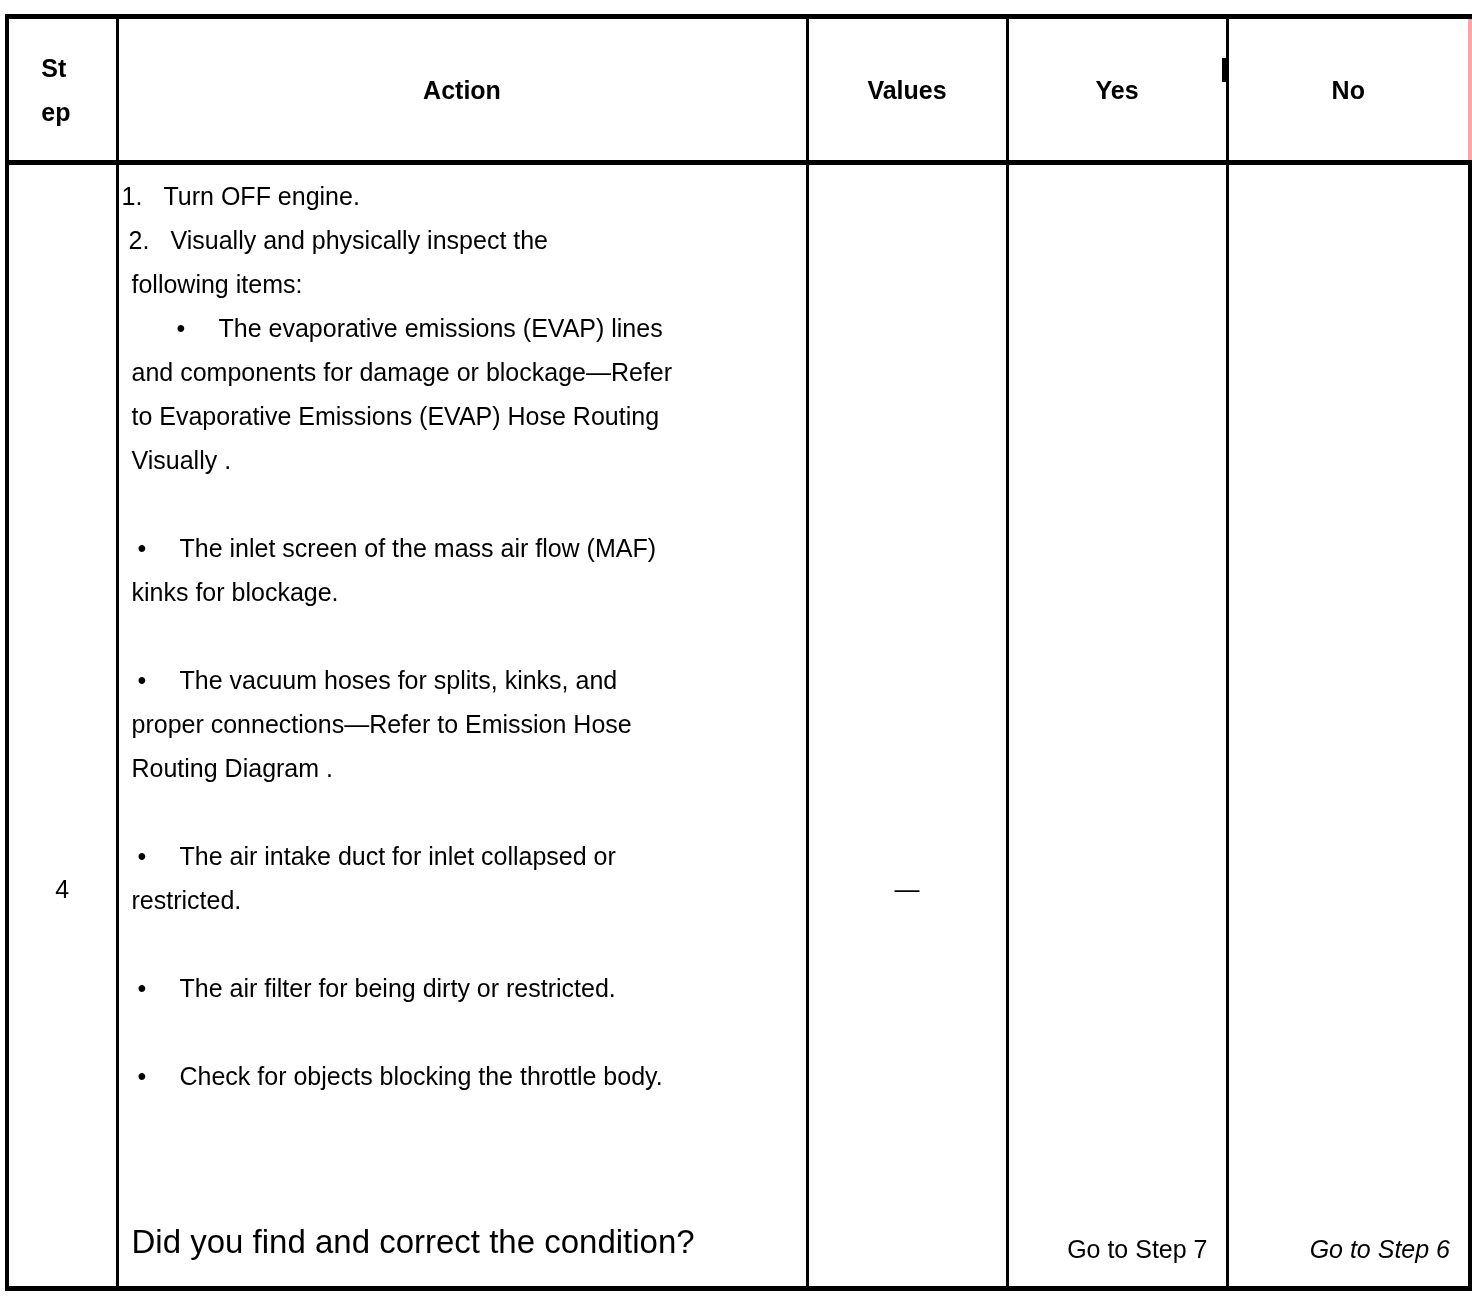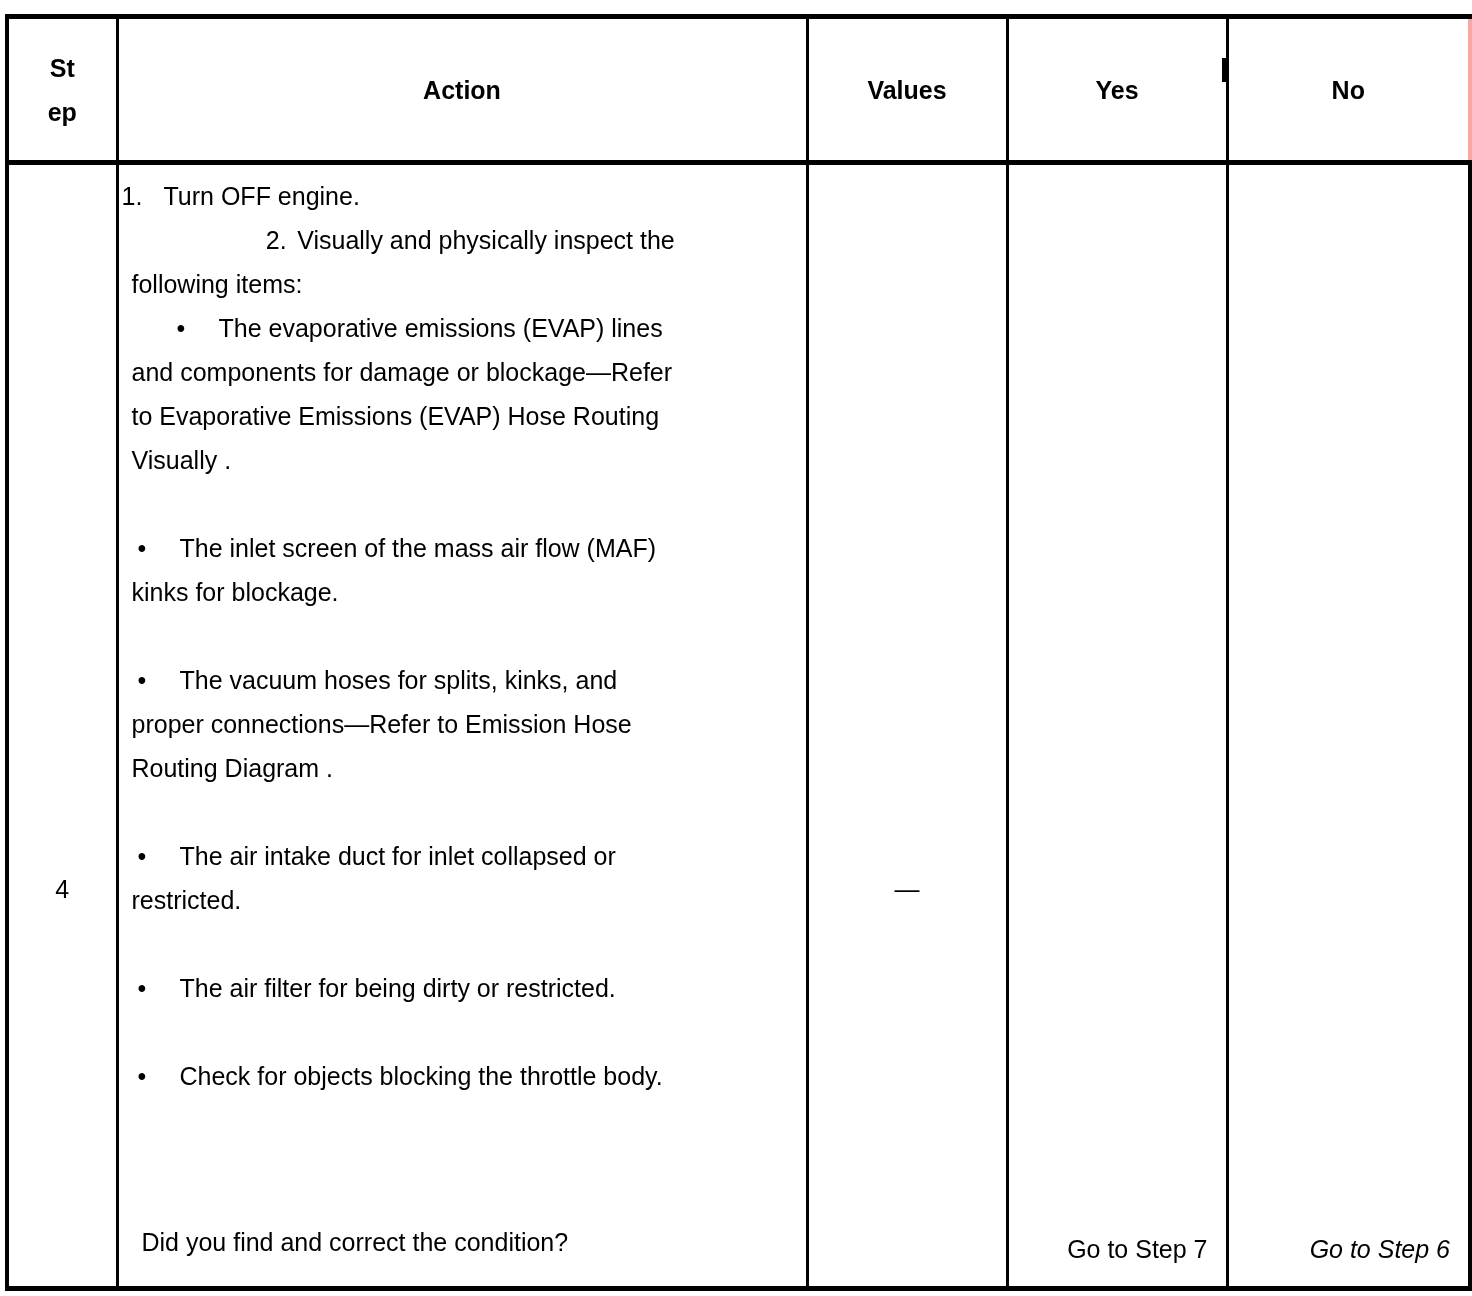--- a/index.html
+++ b/index.html
@@ -53,21 +53,21 @@
     line-height: 44px;
     padding: 0;
   }
   .hdr-row th.first { border-left: 4px solid #000; }
   .hdr-row th.last  { border-right: 4px solid #fca5a5; }
 
   .hdr-step-inner {
     display: block;
     width: 42px;
     margin: 0 auto;
-    text-align: center;
+    text-align: left;
     word-break: break-all;
   }
 
   
   .divider-nick {
     position: absolute;
     left: 1222px;
     top: 58px;
     width: 7px;
     height: 24px;
@@ -128,41 +128,41 @@
     right: 4px;
   }
 
   .ln {
     display: block;
     white-space: nowrap;
     height: 44px;
     line-height: 44px;
   }
   .ln.i0  { padding-left: 3px; }   
-  .ln.i1  { padding-left: 10px; text-align: center; }  
+  .ln.i1  { padding-left: 10px; }  
   .ln.i2  { padding-left: 13px; }  
   .ln.b1  { padding-left: 58px; }  
   .ln.b2  { padding-left: 19px; }  
   .ln.gap { height: 44px; }
 
   .bul {
     display: inline-block;
     width: 42px;
   }
   .numlbl {
     display: inline-block;
     width: 42px;
   }
 
   
   .action-question {
     position: absolute;
-    left: 23px;
+    left: 13px;
     bottom: 22px;
-    font-size: 25px;
+    font-size: 33px;
     line-height: 44px;
     white-space: nowrap;
   }
 
   .branch {
     position: absolute;
     right: 18px;
     bottom: 15px;
     font-size: 25px;
     line-height: 44px;

